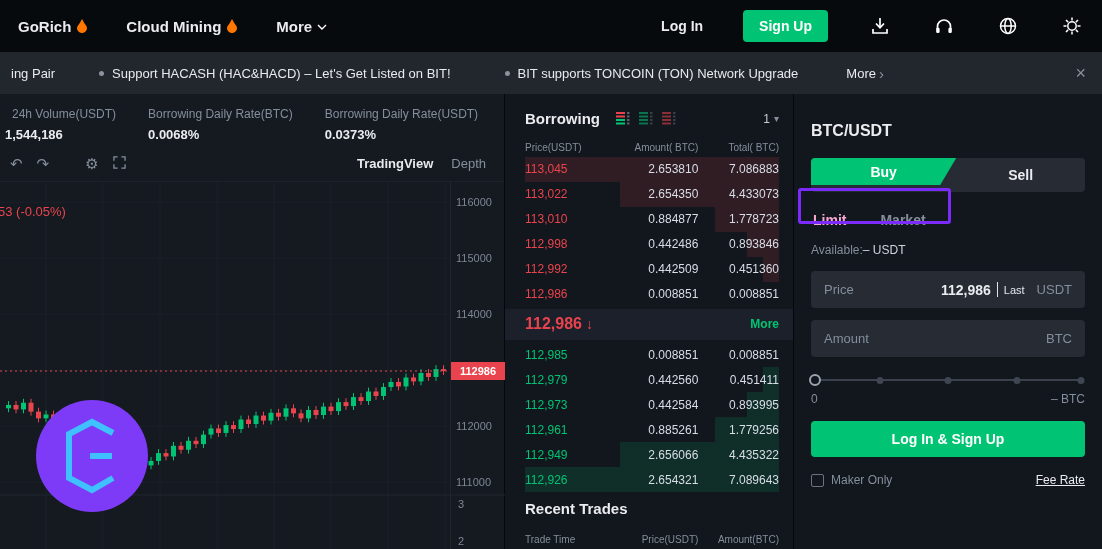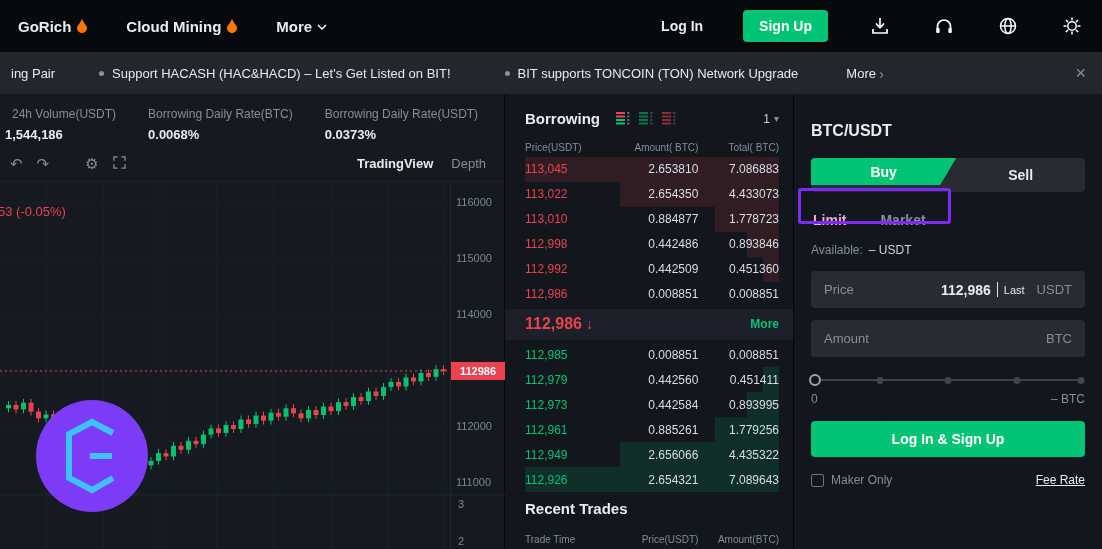--- a/index.html
+++ b/index.html
@@ -82,21 +82,21 @@
     clip-path:polygon(0 0,100% 0,calc(100% - 16px) 100%,0 100%);
     display:flex; align-items:center; justify-content:center; font-weight:bold; font-size:14px; color:#fff; cursor:pointer; }
   .sellbtn{ position:absolute; right:0; top:0; bottom:0; width:47%;
     display:flex; align-items:center; justify-content:center; color:#eaecef; font-weight:600; font-size:14px; cursor:pointer; }
   .otypes{ margin-top:13px; height:30px; display:flex; align-items:center; gap:34px; font-size:14px; padding-left:2px; }
   .ot-active{ color:#f9a8d4; font-weight:bold; cursor:pointer; }
   .ot{ color:var(--muted); font-weight:600; cursor:pointer; }
   .annot-box{ position:absolute; left:4px; top:94px; width:153px; height:36px;
     border:3px solid var(--purple); border-radius:3px; pointer-events:none; z-index:5; }
   .avail{ margin-top:8px; height:16px; font-size:12px; color:var(--muted); }
-  .avail b{ color:#cfd4dc; font-weight:normal; margin-left:6px; }
+  .avail b{ color:#cfd4dc; font-weight:normal; margin-left:0; }
   .field{ margin-top:12px; height:37px; background:var(--field); border-radius:4px;
     display:flex; align-items:center; padding:0 13px; font-size:13px; }
   .field .flb{ color:var(--muted); }
   .fright{ margin-left:auto; display:flex; align-items:center; gap:6px; }
   .fval{ color:var(--txt); font-size:14px; font-weight:600; }
   .cursorbar{ width:1px; height:15px; background:#dfe3ea; }
   .flast{ color:#e3e7ee; font-size:11px; }
   .funit{ color:var(--muted); font-size:13px; margin-left:6px; }
   .slider{ margin-top:17px; position:relative; height:12px; }
   .track{ position:absolute; top:5px; left:4px; right:4px; height:2px; background:#3c424d; }

